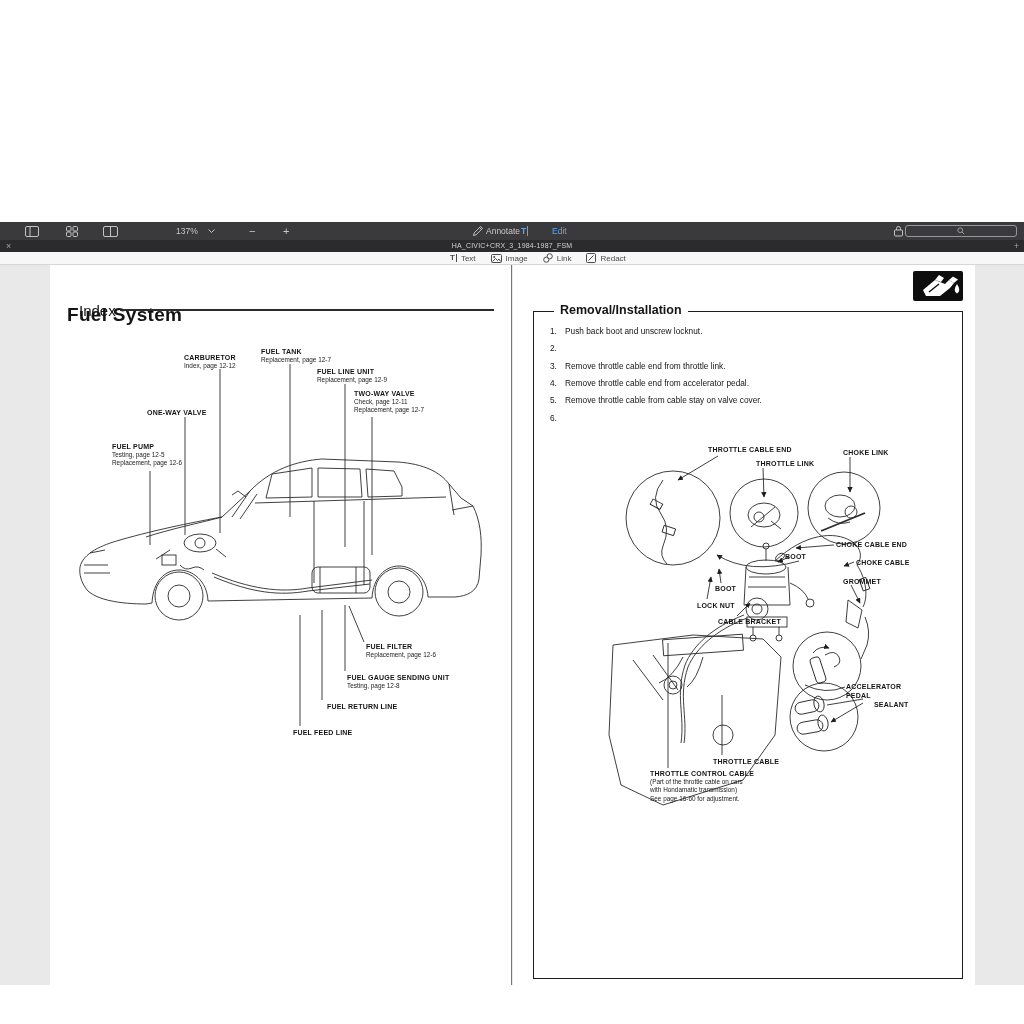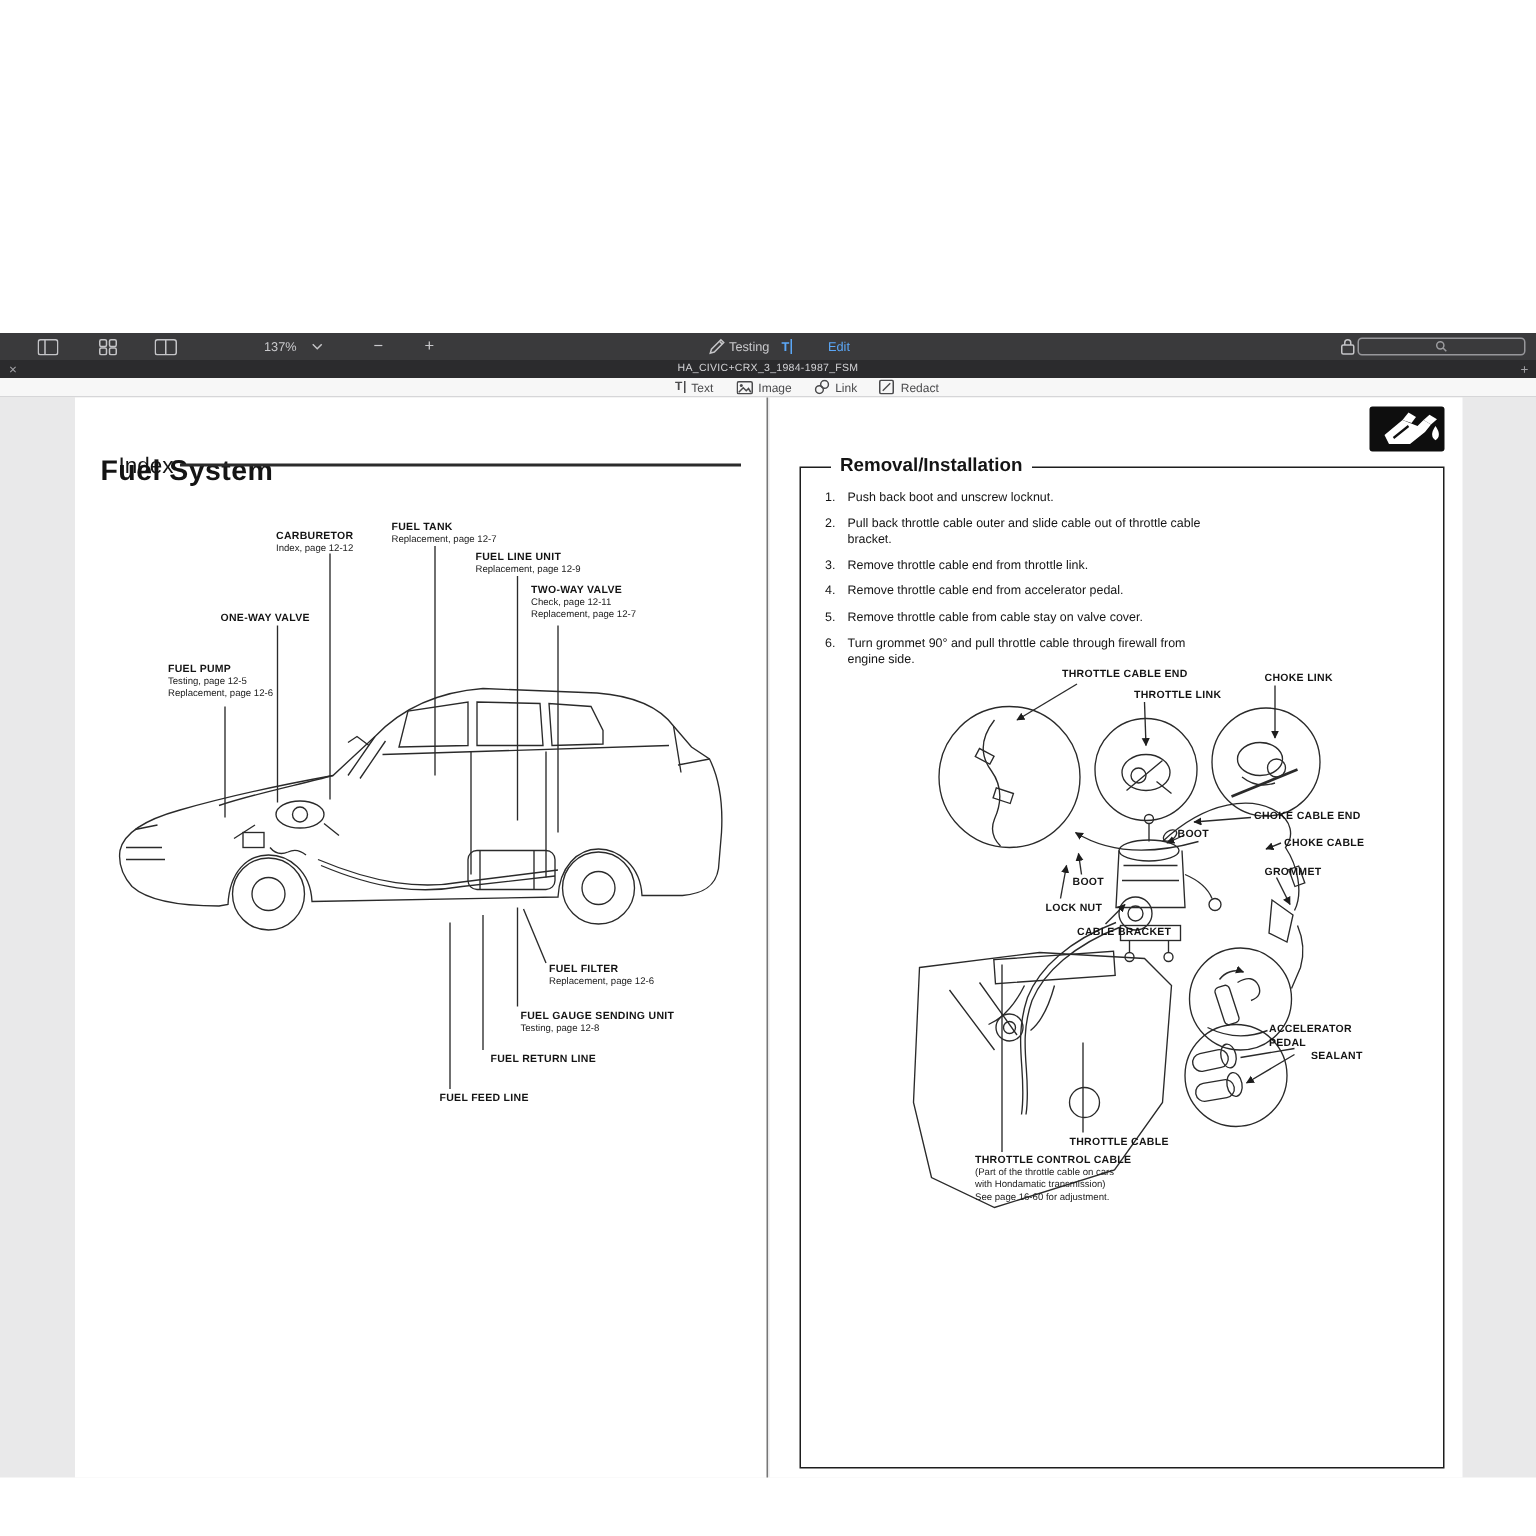--- a/index.html
+++ b/index.html
@@ -81,21 +81,21 @@
     </div>
     <span class="tb-label" style="position:absolute;left:249px;font-size:11px">−</span>
     <span class="tb-label" style="position:absolute;left:283px;font-size:11px">+</span>
 
     <div class="tb-icon" style="left:470px">
       <svg width="12" height="12" viewBox="0 0 12 12">
           <path d="M1.5,10.5 L2.3,7.8 L8.6,1.5 L10.5,3.4 L4.2,9.7 Z" fill="none" stroke="#c4c4c7"></path>
           <line x1="7.6" y1="2.5" x2="9.5" y2="4.4" stroke="#c4c4c7"></line>
         </svg>
     </div>
-    <span class="tb-label" style="position:absolute;left:486px">Testing</span>
+    <span class="tb-label" style="position:absolute;left:486px">Annotate</span>
     <span class="tb-label blue" style="position:absolute;left:521px;font-weight:bold;border-right:1px solid #5ba7f7;padding-right:1px;line-height:10px;top:4px">T</span>
     <span class="tb-label blue" style="position:absolute;left:552px">Edit</span>
 
     <div class="tb-icon" style="left:890px">
       <svg width="11" height="12" viewBox="0 0 11 12">
           <rect x="1.5" y="5" width="8" height="6" rx="1" fill="none" stroke="#c4c4c7"></rect>
           <path d="M3.5,5 V3.5 a2,2 0 0 1 4,0 V5" fill="none" stroke="#c4c4c7"></path>
         </svg>
     </div>
     <div class="search-field">
@@ -249,37 +249,35 @@
 
       <div class="section-box">
         <div class="section-title">Removal/Installation</div>
         <div class="steps">
           <div class="step">
               <span class="sn">1.</span>
               <span class="st">Push back boot and unscrew locknut.</span>
             </div>
           <div class="step">
               <span class="sn">2.</span>
-              <span class="st">Pull back throttle cable outer and slide cable out of throttle cable bracket.</span>
             </div>
           <div class="step">
               <span class="sn">3.</span>
               <span class="st">Remove throttle cable end from throttle link.</span>
             </div>
           <div class="step">
               <span class="sn">4.</span>
               <span class="st">Remove throttle cable end from accelerator pedal.</span>
             </div>
           <div class="step">
               <span class="sn">5.</span>
               <span class="st">Remove throttle cable from cable stay on valve cover.</span>
             </div>
           <div class="step">
               <span class="sn">6.</span>
-              <span class="st">Turn grommet 90° and pull throttle cable through firewall from engine side.</span>
             </div>
         </div>
       </div>
 
       <svg class="art" width="462" height="720" viewBox="0 0 462 720">
         <defs>
           <marker id="ah" markerWidth="7" markerHeight="7" refX="5.5" refY="3" orient="auto">
               <path d="M0,0 L6,3 L0,6 Z" fill="#1d1d1d"></path>
             </marker>
         </defs>

